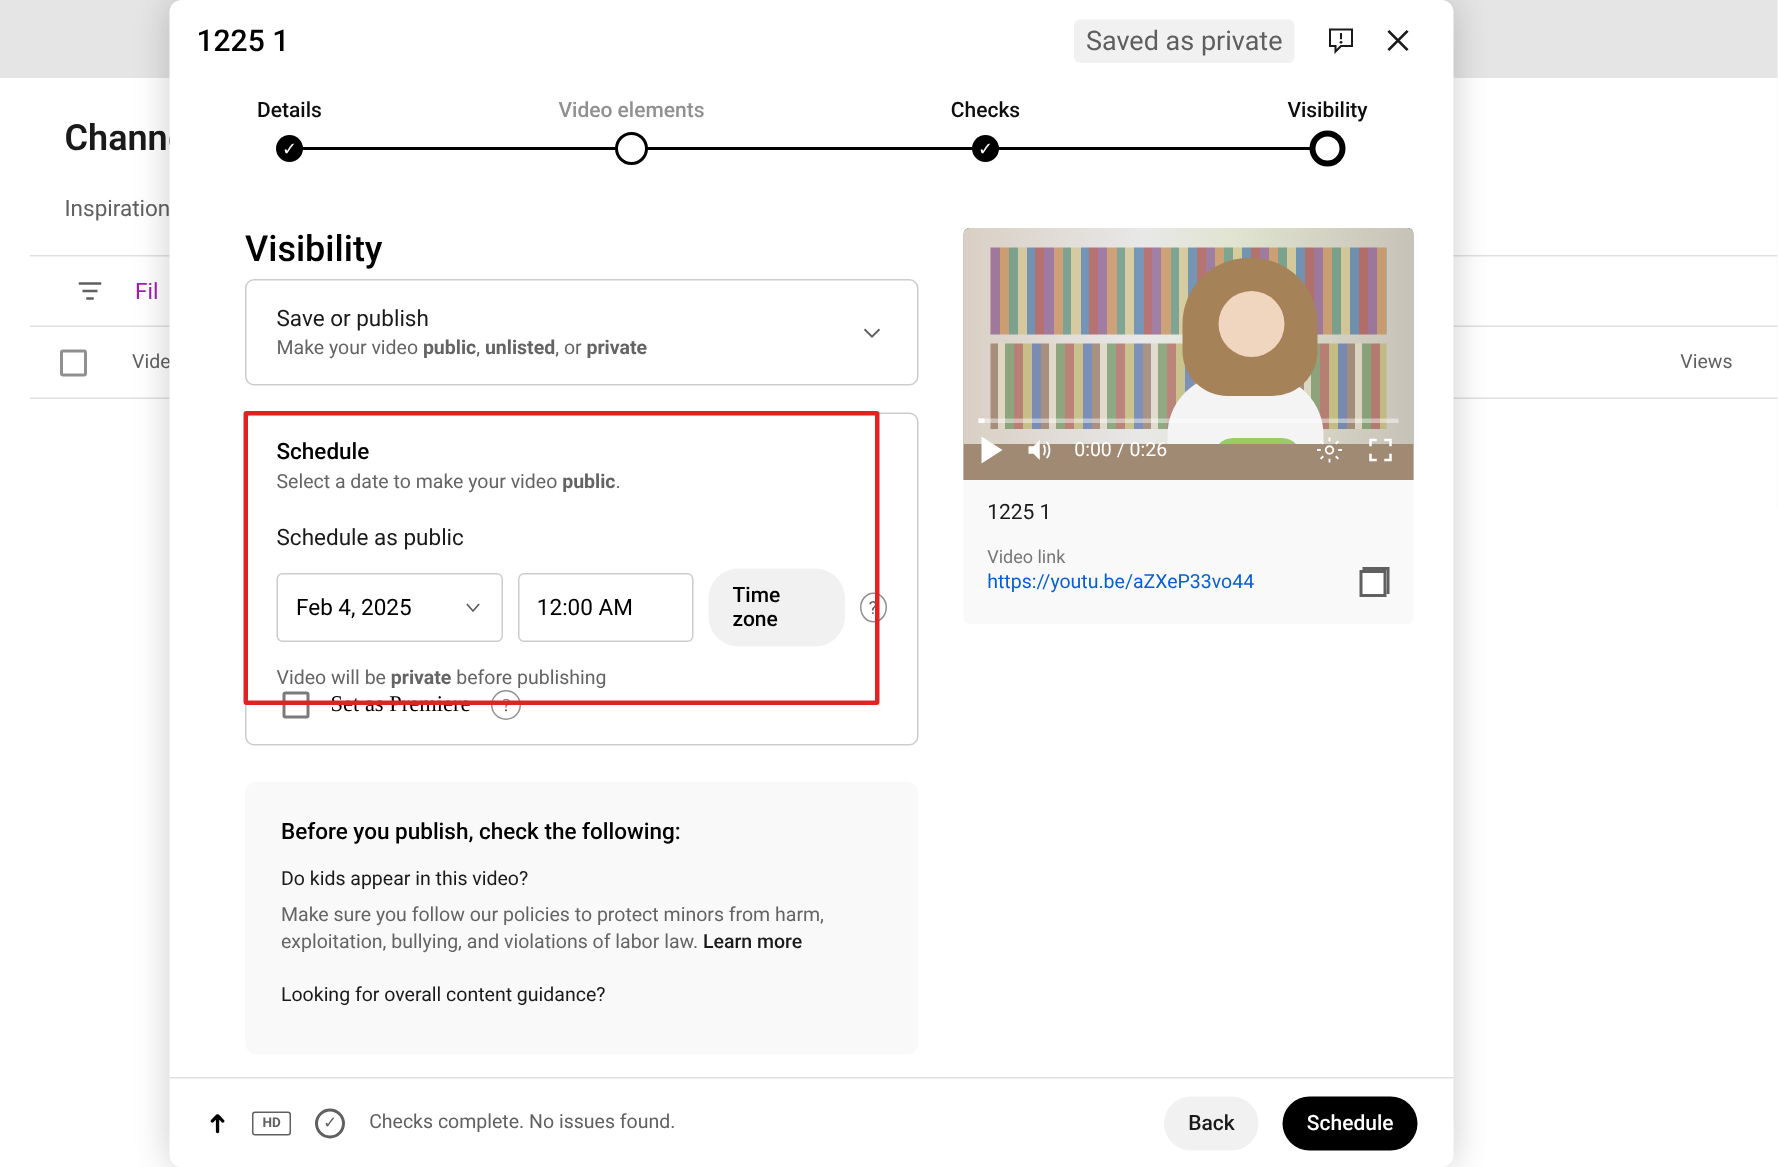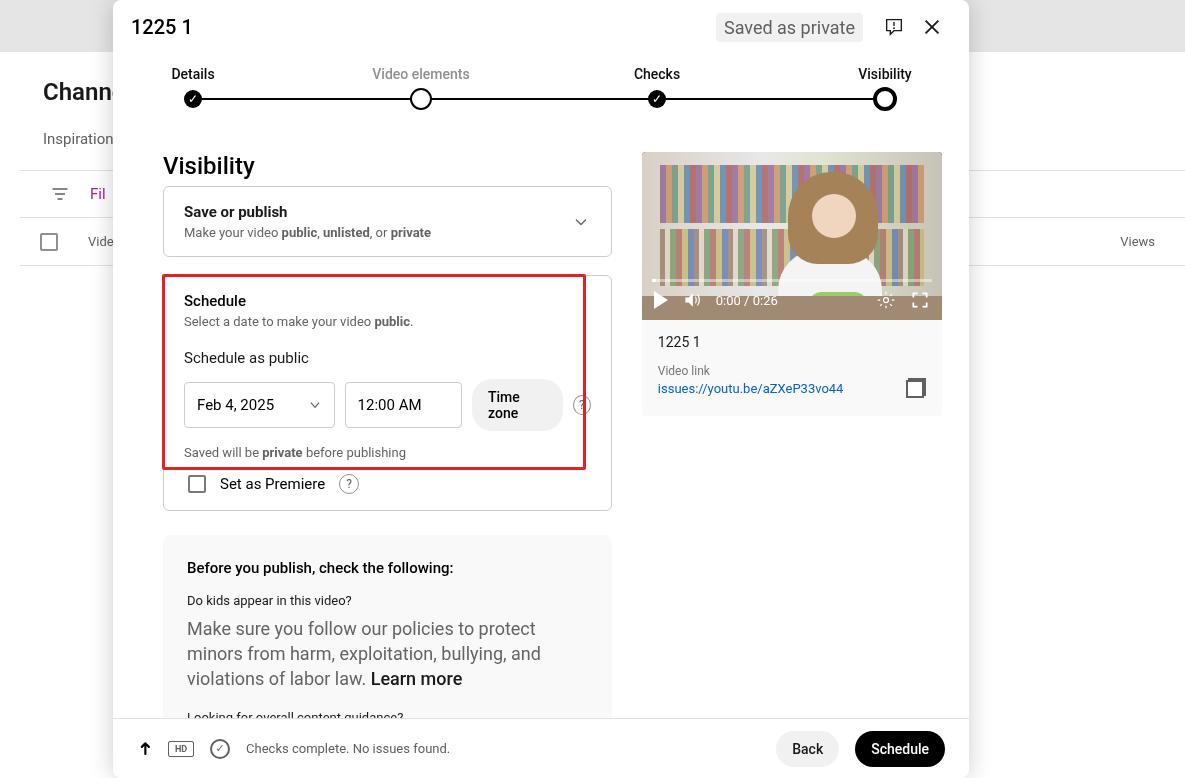--- a/index.html
+++ b/index.html
@@ -40,44 +40,44 @@
   .body-inner { display:flex; gap: 30px; padding: 20px 16px 30px 20px;}
 
   h2.section-title { font-size:24px; font-weight:500; margin:0 0 6px 0;}
   .section-sub { font-size:13px; color:#606060; margin-bottom: 16px;}
 
   .left-col { width: 535px;}
   .right-col { flex:1;}
 
   .card { border:1px solid #ccc; border-radius: 6px; padding: 16px 20px;}
   .sp-card { display:flex; align-items:center; margin-bottom: 18px;}
-  .sp-title { font-size:15px; font-weight:700; color:#1a1a1a;}
+  .sp-title { font-size:15px; font-weight:400; color:#1a1a1a;}
   .sp-desc { font-size:13px; color:#646464; margin-top: 4px;}
   .chev { width:20px; height:20px; }
 
   .sched-box { position:relative; }
   .sched-title { font-size:15px; font-weight:500; margin-bottom: 4px;}
   .sched-desc { font-size:13px; color:#646464; }
   .sched-field-label { font-size:15px; margin: 20px 0 12px 0; color:#1a1a1a;}
   .row { display:flex; align-items:center; gap:10px;}
   .select { display:flex; align-items:center; justify-content:space-between; border:1px solid #ccc; border-radius:4px; padding:0 12px; height:46px; font-size:15px;}
   .date-sel { width: 165px; }
   .time-sel { width: 128px; }
   .tz-btn { background:#f1f1f1; border-radius:20px; padding: 10px 16px; font-size:14px; font-weight:500;}
   .help-circ { width:20px; height:20px; border:1px solid #909090; border-radius:50%; display:flex; align-items:center; justify-content:center; font-size:12px; color:#606060;}
   .sched-note { font-size:13px; color:#646464; margin-top:14px;}
   .redbox { position:absolute; border:3px solid #e02222; border-radius: 2px; pointer-events:none; }
 
-  .premiere { display:flex; align-items:center; gap: 14px; margin-top: 14px; padding-left: 4px;}
+  .premiere { display:flex; align-items:center; gap: 14px; padding-left: 4px; font-family: Liberation Serif, serif;}
   .cb { width:18px; height:18px; border:2px solid #7a7a7a; border-radius:2px;}
 
   .info-card { background:#f9f9f9; border-radius:8px; padding: 24px; margin-top: 24px;}
   .info-h { font-size:15px; font-weight:500; margin: 0 0 16px 0;}
   .info-q { font-size:13px; color:#1a1a1a; margin: 3px 0 8px 0;}
-  .info-a { font-size:18px; color:#646464; margin: 0 0 18px 0; line-height:1.4;}
+  .info-a { font-size:13px; color:#646464; margin: 0 0 18px 0; line-height:1.4;}
   .learn { color:#1a1a1a; font-weight:500;}
 
   
   .player { width: 300px; background:#f9f9f9; border-radius: 4px; overflow:hidden;}
   .thumb { position:relative; width:100%; height:168px; background:#2b2b2b;}
   .shelf { position:absolute; top:0; left:0; right:0; bottom:0;
     background:
      linear-gradient(90deg, #d9cfc4 0%, #e8e8e8 40%, #e0e4d0 60%, #c7c2b8 100%);
   }
   
@@ -229,21 +229,21 @@
                   <path fill="none" stroke="#606060" stroke-width="2" d="M5 8l7 8 7-8"></path>
                 </svg>
           </div>
           <div class="select time-sel">
             <span>12:00 AM</span>
           </div>
           <div class="tz-btn">Time zone</div>
           <div class="help-circ">?</div>
         </div>
         <div class="sched-note">
-          <span>Saved will be </span><b>private</b><span> before publishing</span>
+          <span>Video will be </span><b>private</b><span> before publishing</span>
         </div>
 
         <div class="premiere">
           <div class="cb"></div>
           <span style="font-size:15px">Set as Premiere</span>
           <div class="help-circ">?</div>
         </div>
       </div>
 
       <div class="info-card">
@@ -282,21 +282,21 @@
                 </svg>
             <svg class="full" viewBox="0 0 24 24">
                   <path fill="none" stroke="#fff" stroke-width="2" d="M4 9V4h5M20 9V4h-5M4 15v5h5M20 15v5h-5"></path>
                 </svg>
           </div>
         </div>
         <div class="player-info">
           <div class="pv-title">1225 1</div>
           <div class="link-label">Video link</div>
           <div class="link-row">
-            <div class="link">issues://youtu.be/aZXeP33vo44</div>
+            <div class="link">https://youtu.be/aZXeP33vo44</div>
             <div class="copy-icn"></div>
           </div>
         </div>
       </div>
     </div>
    </div>
   </div>
 
   <div class="footer">
     <span class="up-arrow">➜</span>

